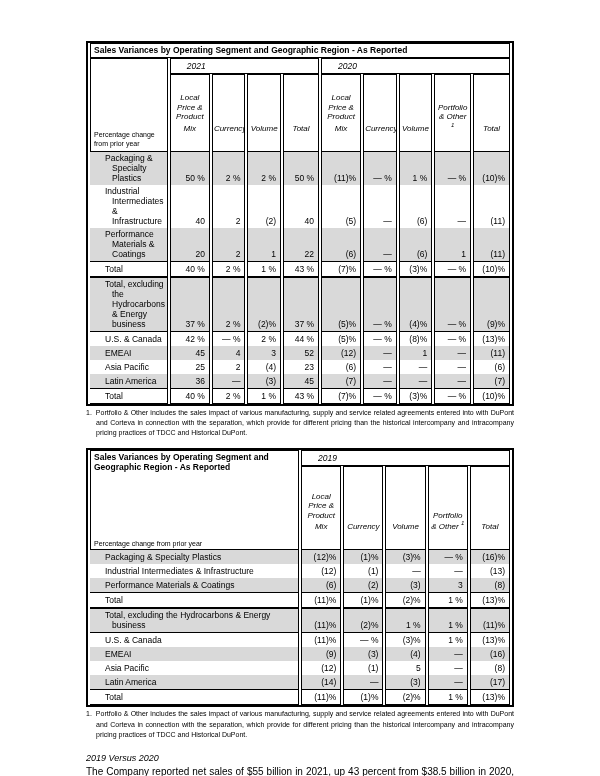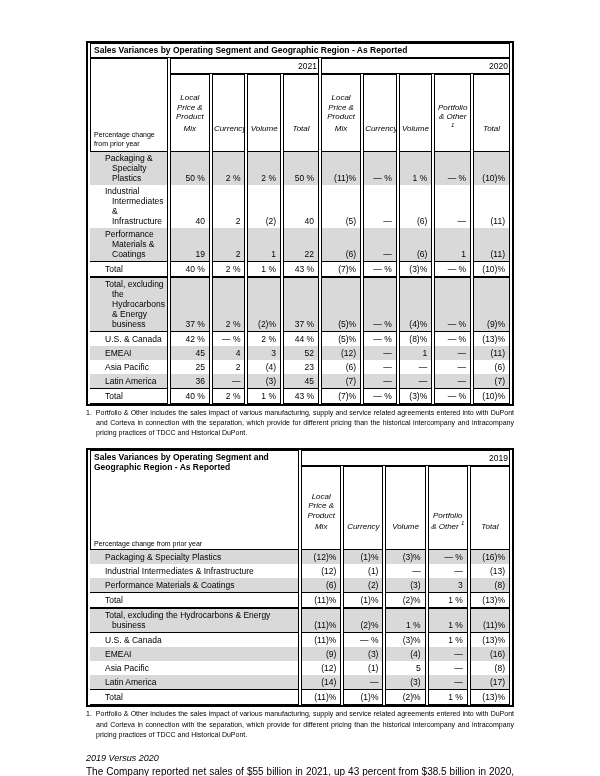--- a/index.html
+++ b/index.html
@@ -22,23 +22,24 @@
   }
   .tbl-title {
     border:1px solid #000;
     font-weight:bold;
     font-size:8.5px;
     padding:2px 3px;
     line-height:1.1;
   }
   .yearhead {
     border:1px solid #000;
+    font-style:italic;
     font-size:8.5px;
-    text-align:right;
-    padding:2px 1px;
+    text-align:left;
+    padding:2px 16px;
   }
   .stub {
     border:1px solid #000;
     vertical-align:bottom;
     font-size:7px;
     padding:2px 3px;
     line-height:1.25;
   }
   .colhead {
     border:1px solid #000;
@@ -160,21 +161,21 @@
           <td class="num">(2)</td>
           <td class="num">40</td>
           <td class="num">(5)</td>
           <td class="num">—</td>
           <td class="num">(6)</td>
           <td class="num">—</td>
           <td class="num">(11)</td>
         </tr>
         <tr class="shaded">
           <td class="rowlabel">Performance Materials &amp; Coatings</td>
-          <td class="num">19</td>
+          <td class="num">20</td>
           <td class="num">2</td>
           <td class="num">1</td>
           <td class="num">22</td>
           <td class="num">(6)</td>
           <td class="num">—</td>
           <td class="num">(6)</td>
           <td class="num">1</td>
           <td class="num">(11)</td>
         </tr>
         <tr class="total-row">

